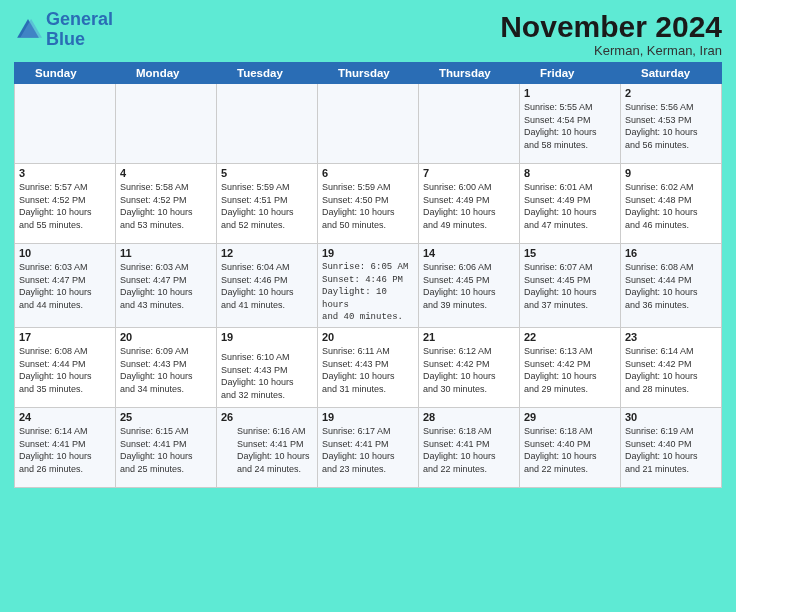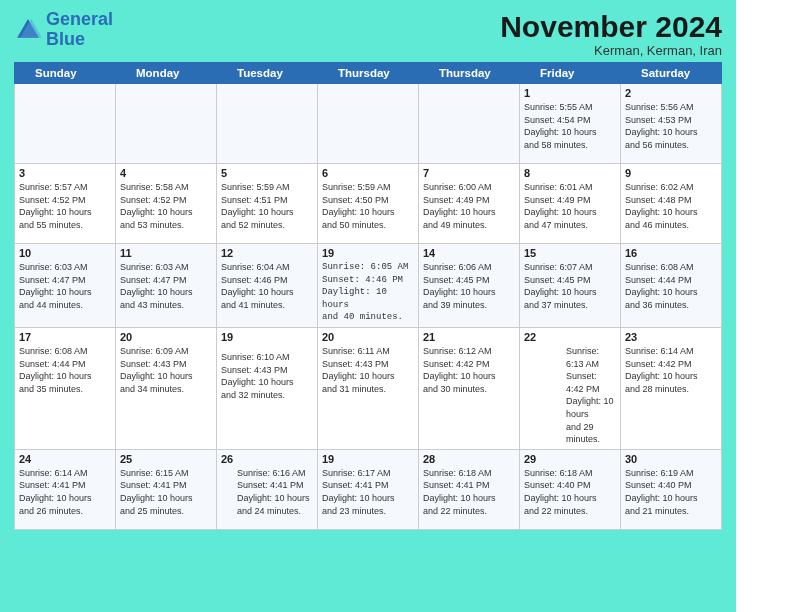--- a/index.html
+++ b/index.html
@@ -285,21 +285,21 @@
           </td>
           <td>
             <span class="day-num">21</span>
             <div class="day-info" style="white-space: pre-line;">Sunrise: 6:12 AM
 Sunset: 4:42 PM
 Daylight: 10 hours
 and 30 minutes.</div>
           </td>
           <td>
             <span class="day-num">22</span>
-            <div class="day-info" style="white-space: pre-line; margin-left: 42px;">Sunrise: 6:13 AM
+            <div class="day-info" style="white-space: pre-line;">Sunrise: 6:13 AM
 Sunset: 4:42 PM
 Daylight: 10 hours
 and 29 minutes.</div>
           </td>
           <td>
             <span class="day-num">23</span>
             <div class="day-info" style="white-space: pre-line;">Sunrise: 6:14 AM
 Sunset: 4:42 PM
 Daylight: 10 hours
 and 28 minutes.</div>

